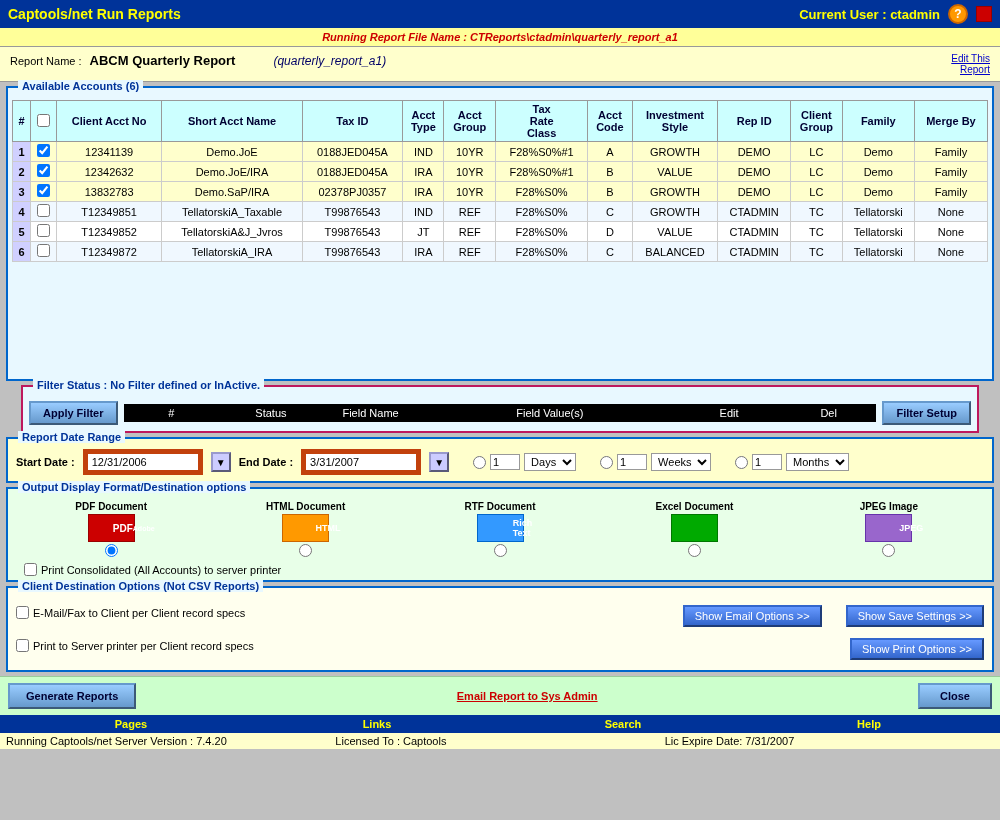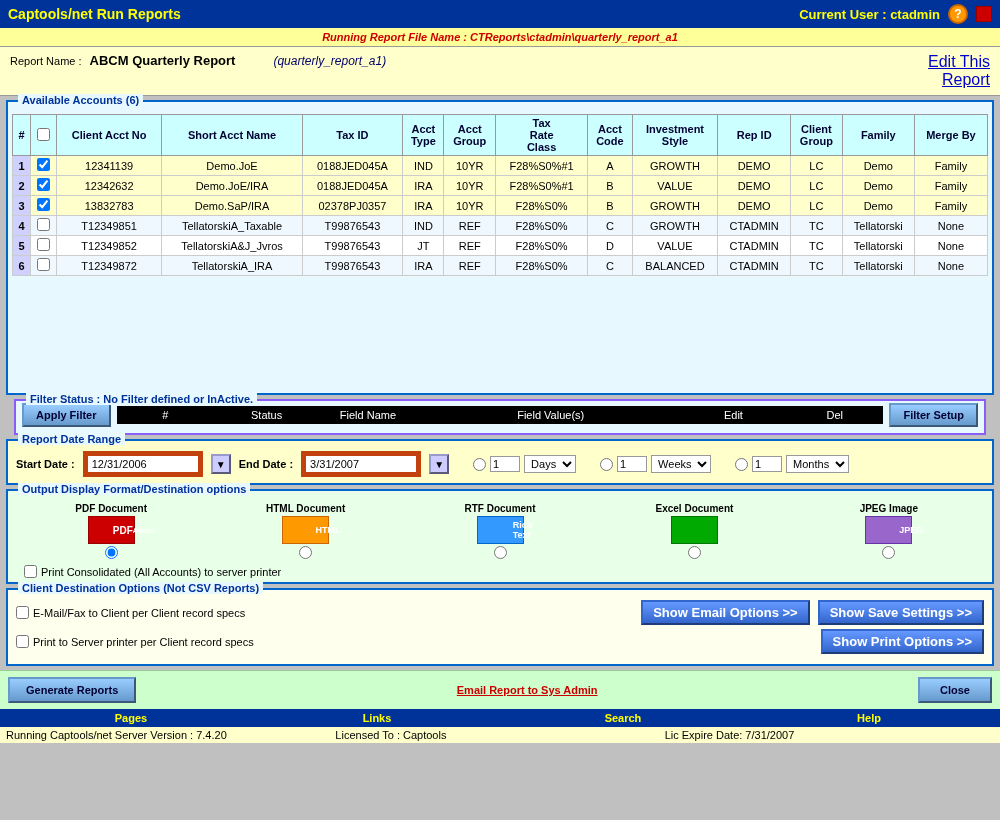--- a/index.html
+++ b/index.html
@@ -45,21 +45,21 @@
       display: flex;
       align-items: flex-start;
       padding: 6px 10px;
       justify-content: space-between;
       border-bottom: 1px solid #999;
     }
     .report-name-left { display: flex; align-items: center; gap: 8px; }
     .report-name-label { color: #000; }
     .report-name-value { font-weight: bold; font-size: 13px; }
     .report-name-id { color: #000066; font-style: italic; font-size: 12px; margin-left: 30px; }
-    .edit-this-link { color: #0000cc; text-decoration: underline; cursor: pointer; text-align: right; font-size: 16px; }
+    .edit-this-link { color: #0000cc; text-decoration: underline; cursor: pointer; text-align: right; font-size: 10px; }
     .section-title {
       position: absolute;
       top: -8px;
       left: 10px;
       background: #e8f8ff;
       padding: 0 4px;
       color: #003399;
       font-weight: bold;
       font-size: 11px;
     }
@@ -96,25 +96,25 @@
       text-align: center;
     }
     .row-checked { background: #ffffcc; }
     .row-unchecked { background: #ffffff; }
     .row-even { background: #f0f8ff; }
     .row-num { background: #d0d0ff; font-weight: bold; width: 18px; }
     input[type=checkbox] { margin: 0; }
 
     
     .filter-section {
-      margin: 4px 14px;
-      border: 2px solid #8b5cf6;
+      margin: 4px 21px;
+      border: 2px solid #be185d;
       background: #e8f8ff;
       position: relative;
-      padding: 2px 6px 6px 6px;
+      padding: 14px 6px 6px 6px;
     }
     .filter-bar {
       display: flex;
       align-items: center;
       gap: 6px;
     }
     .apply-filter-btn {
       background: linear-gradient(to bottom, #99ccff, #6699cc);
       border: 2px outset #6699cc;
       padding: 4px 12px;
@@ -235,33 +235,34 @@
     .dest-section {
       margin: 4px 6px;
       border: 2px solid #0066cc;
       background: #ffffee;
       position: relative;
       padding: 10px 8px 6px 8px;
     }
     .dest-row {
       display: flex;
       align-items: center;
-      gap: 8px;
+      gap: 24px;
       margin-bottom: 4px;
     }
     .dest-checkbox-label { display: flex; align-items: center; gap: 4px; flex: 1; }
     .dest-btn {
       background: linear-gradient(to bottom, #6699ff, #3366cc);
       border: 2px outset #3366cc;
       color: #fff;
       padding: 3px 10px;
       cursor: pointer;
-      font-size: 13px;
-      font-weight: bold;
+      font-size: 11px;
+      font-weight: normal;
       white-space: nowrap;
+      margin-top: 7px;
     }
 
     
     .action-bar {
       background: #ccffcc;
       display: flex;
       align-items: center;
       padding: 6px 8px;
       gap: 8px;
       border-top: 1px solid #99cc99;

